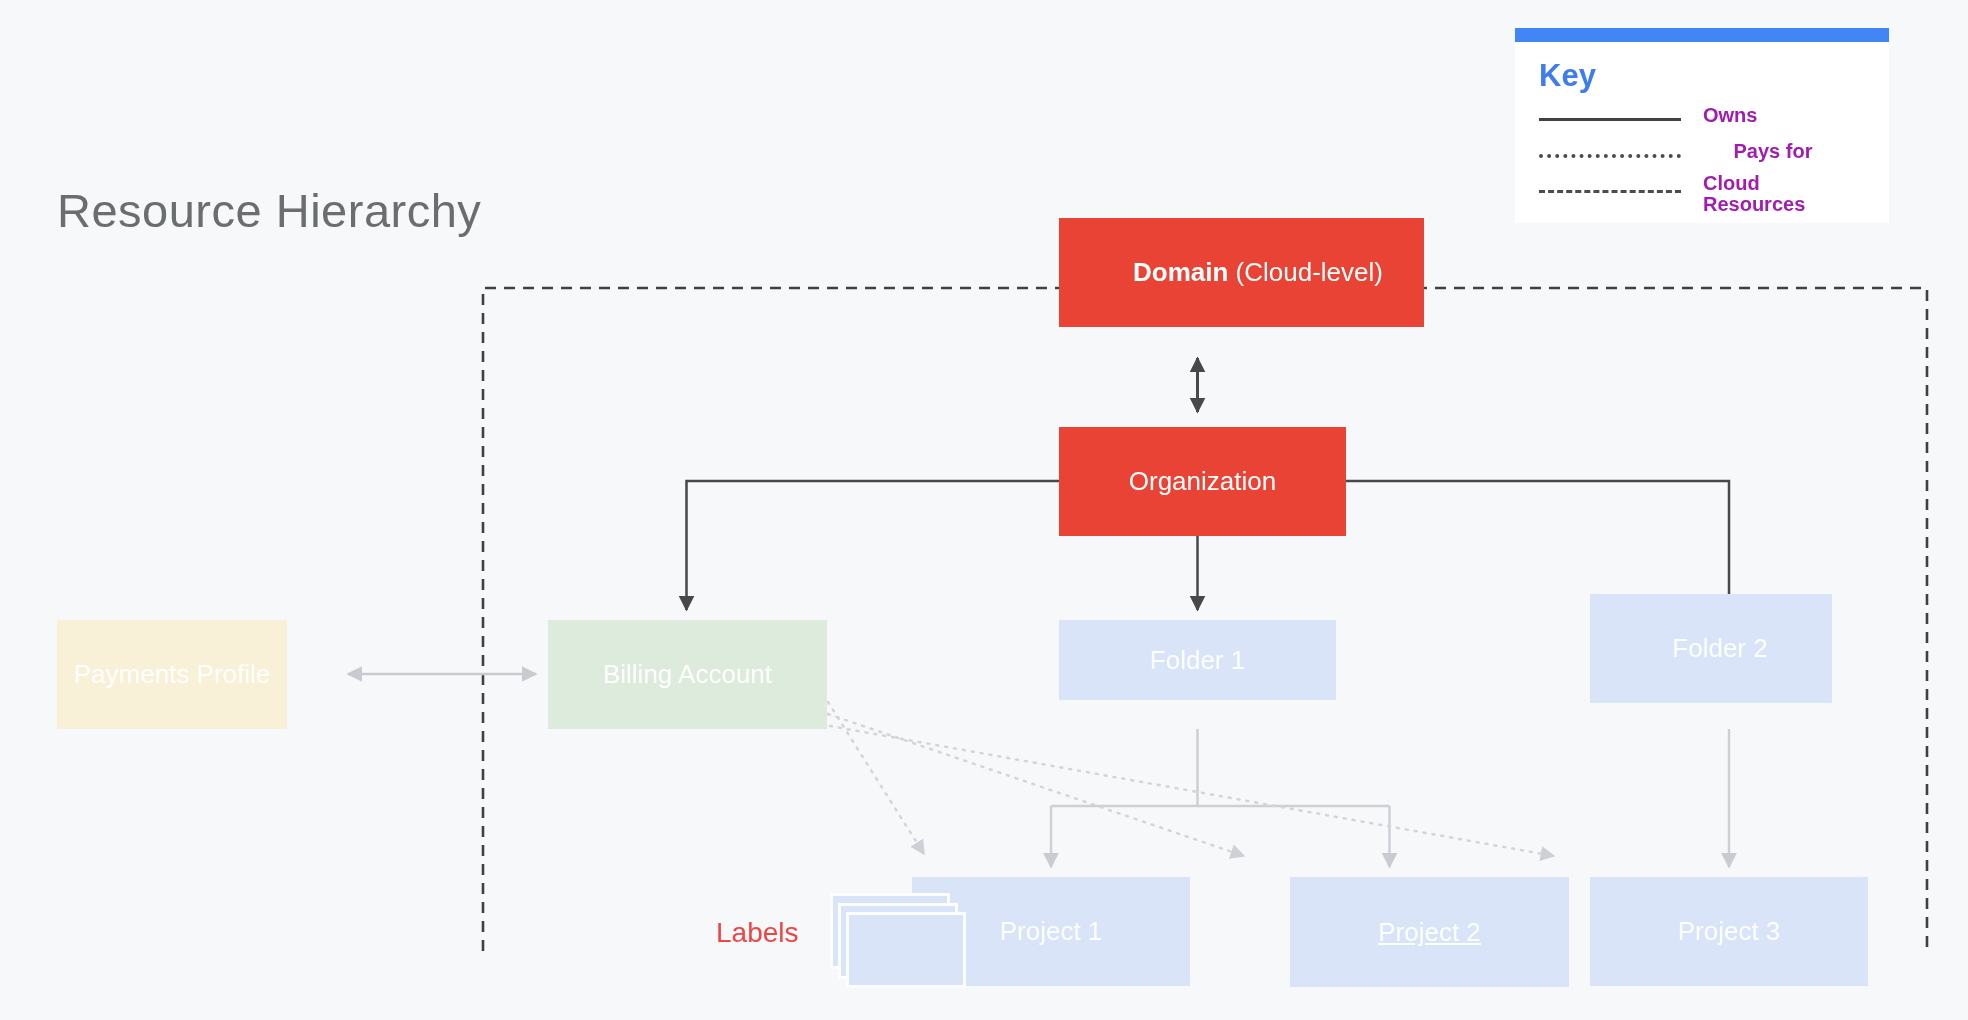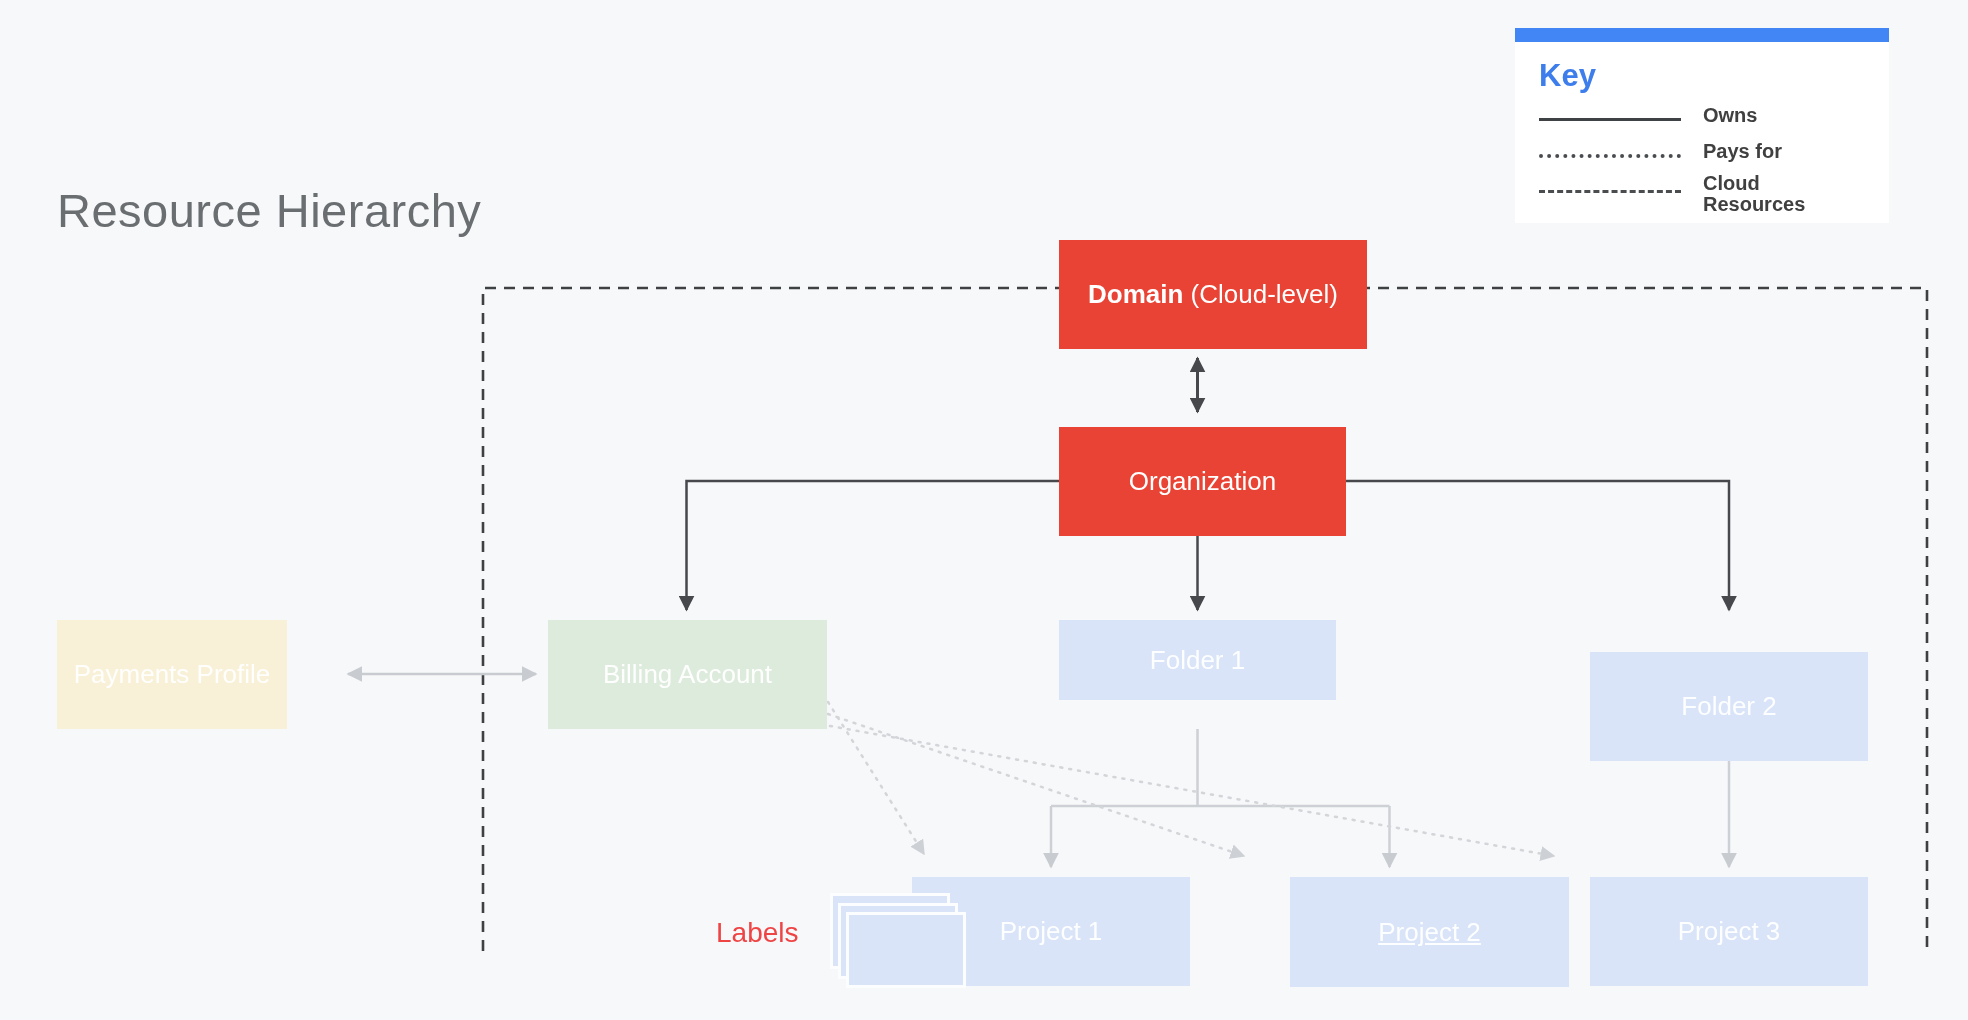--- a/index.html
+++ b/index.html
@@ -14,26 +14,26 @@
   svg.wires{position:absolute;left:0;top:0;z-index:1;}
   .node{
     position:absolute;display:flex;align-items:center;justify-content:center;
     font-size:26px;z-index:2;text-align:center;
   }
   .node.red{background:#e94335;color:#ffffff;}
   .node.red .bold{font-weight:700;}
   .node.blue{background:#d9e4f8;color:rgba(255,255,255,0.95);}
   .node.green{background:#ddebdc;color:rgba(255,255,255,0.95);}
   .node.yellow{background:#f9f0d8;color:rgba(255,255,255,0.95);}
-  #node-domain{left:1059px;top:240px;width:308px;height:109px;}
+  #node-domain{left:1059px;top:218px;width:332px;height:109px;padding-left:33px;}
   #node-organization{left:1059px;top:427px;width:287px;height:109px;font-weight:400;}
   #node-payments{left:57px;top:620px;width:230px;height:109px;}
   #node-billing{left:548px;top:620px;width:279px;height:109px;}
   #node-folder1{left:1059px;top:620px;width:277px;height:80px;}
-  #node-folder2{left:1590px;top:652px;width:278px;height:109px;}
+  #node-folder2{left:1590px;top:594px;width:224px;height:109px;padding-left:18px;}
   #node-project1{left:912px;top:877px;width:278px;height:109px;}
   #node-project2{left:1290px;top:877px;width:279px;height:110px;text-decoration:underline;}
   #node-project3{left:1590px;top:877px;width:278px;height:109px;}
   .labels-text{
     position:absolute;left:716px;top:917px;font-size:28px;color:#ef4444;z-index:3;
   }
   .cards-icon{position:absolute;left:830px;top:893px;width:160px;height:110px;z-index:3;}
   .cards-icon .card{
     position:absolute;width:120px;height:76px;background:#d9e4f8;
     border:3px solid #fcfdfe;box-sizing:border-box;
@@ -45,25 +45,25 @@
   .key-bar{height:14px;background:#4285f4;}
   .key-body{position:relative;background:#ffffff;height:181px;}
   .key-title{
     position:absolute;left:24px;top:16px;font-size:31px;font-weight:700;color:#3d7eec;
   }
   .key-line{position:absolute;left:24px;width:142px;height:0;}
   .key-line.solid{top:76px;border-top:3px solid #3f4245;}
   .key-line.dotted{top:112px;border-top:4px dotted #4a4d50;}
   .key-line.dashed{top:148px;border-top:3px dashed #4a4d50;}
   .key-label{
-    position:absolute;left:188px;font-size:20px;font-weight:700;color:#404040;
+    position:absolute;left:188px;font-size:20px;font-weight:700;color:#a21caf;
     line-height:1.05;width:140px;
   }
   .key-label.l1{top:63px;}
-  .key-label.l2{top:99px;}
+  .key-label.l2{top:99px;text-align:center;}
   .key-label.l3{top:131px;}
 </style>
 </head>
 <body>
 
 <div class="canvas">
 
   <div class="page-title">Resource Hierarchy</div>
 
   <svg class="wires" width="1968" height="1020" viewBox="0 0 1968 1020">

